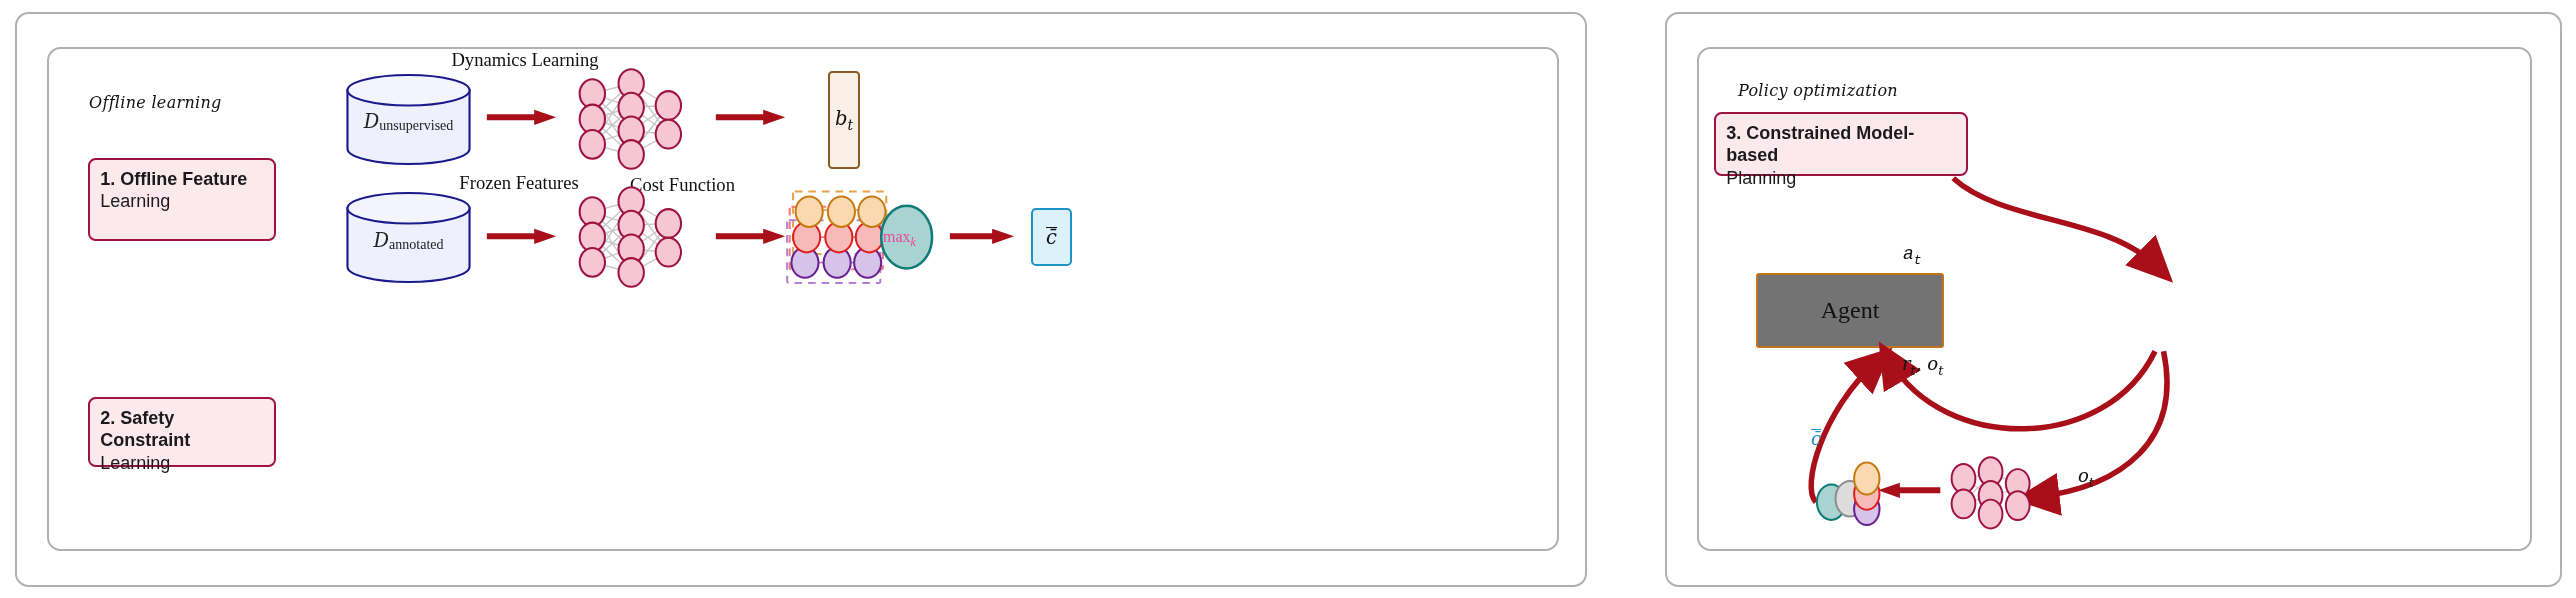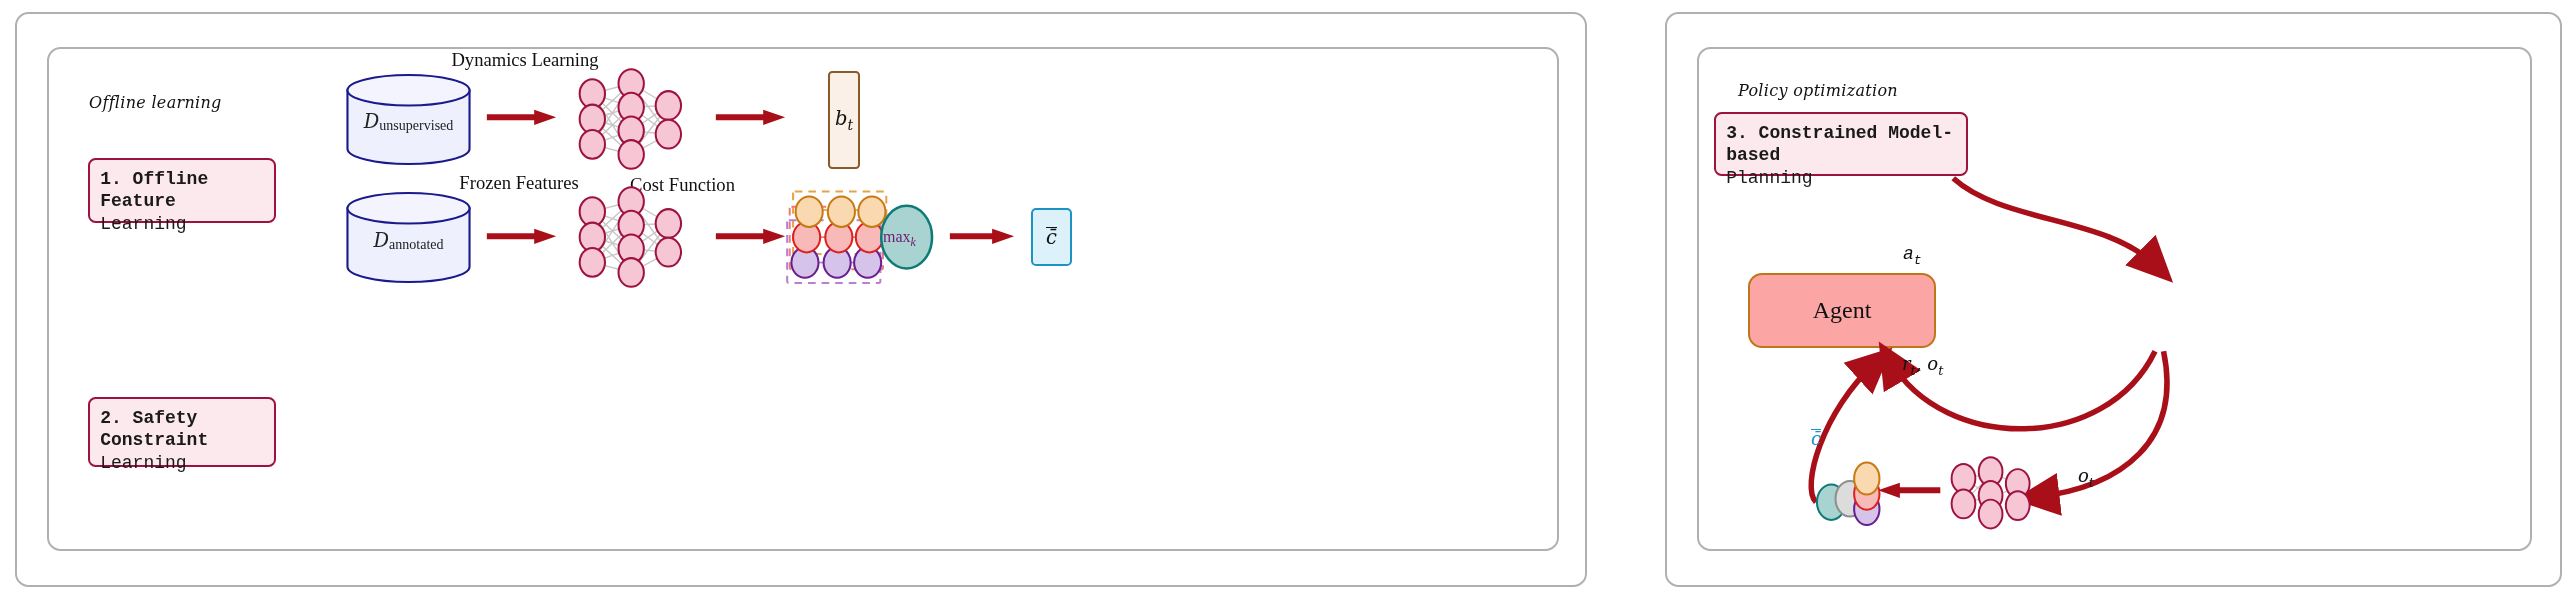--- a/index.html
+++ b/index.html
@@ -43,21 +43,21 @@
   .stage-box {
     position: absolute;
     background: #fbe9ee;
     border: 2.1px solid #9e1240;
     border-radius: 7.6px;
     box-sizing: border-box;
     padding: 7.6px 10.2px 8.5px 10.2px;
     font-size: 18px;
     line-height: 1.25;
     color: #1a1a1a;
-    font-family: Liberation Mono, monospace;
+    font-family: Liberation Sans, sans-serif;
   }
   .stage-box b { font-weight: 700; }
   
   .section-title {
     position: absolute;
     font-size: 18.6px;
     color: #111;
     white-space: nowrap;
     font-family: "Liberation Serif", "DejaVu Serif", serif;
   }
@@ -106,28 +106,29 @@
     border-radius: 5.1px;
     box-sizing: border-box;
     display: flex; align-items: center; justify-content: center;
     font-family: "DejaVu Serif", serif;
     font-style: italic;
     font-size: 19.5px;
     color: #111;
   }
   .agent-box {
     position: absolute;
-    background: #fca5a5;
+    background: #737373;
     border: 2.5px solid #c1751b;
-    border-radius: 14px;
+    border-radius: 3px;
     box-sizing: border-box;
     display: flex; align-items: center; justify-content: center;
     font-size: 24px;
     color: #111;
     font-family: "Liberation Serif", "DejaVu Serif", serif;
+    margin-left: 8px;
   }
   .env-box {
     position: absolute;
     background: #ddf8dd;
     border: 2.5px solid #18b418;
     border-radius: 6.8px;
     box-sizing: border-box;
     display: flex; align-items: center; justify-content: center;
     font-size: 24px;
     color: #111;
@@ -144,35 +145,35 @@
   }
   .mlabel.teal { color: #1b93c4; }
   .mlabel sub { font-size: 0.72em; font-style: italic; }
   .overline { border-top: 1.4px solid currentColor; padding-top: 0px; display:inline-block; line-height:1; }
   
   .cost-cluster { position: absolute; }
   .cost-cluster svg { display:block; overflow: visible; }
   .maxk-label {
     position:absolute;
     font-family: "Liberation Serif","DejaVu Serif",serif;
-    font-size: 16px; color:#701a75; white-space: nowrap;
+    font-size: 16px; color:#ec4899; white-space: nowrap;
   }
   .maxk-label sub { font-size:0.74em; font-style: italic; }
 </style>
 </head>
 <body>
 
 <div class="stage">
 
   <div class="outer-frame" style="left:15.3px; top:12px; width:1572px; height:575px;"></div>
   <div class="inner-frame" style="left:47px; top:47px; width:1512px; height:504px;"></div>
 
   <div class="panel-caption" style="left:89px; top:81px;margin-top:12px;">Offline learning</div>
 
-  <div class="stage-box" style="left:88px; top:158px; width:188px; height:65px;">
+  <div class="stage-box" style="left:88px; top:158px; width:188px; height:83px;">
     <div>
       <b>1. Offline Feature</b><br>
       <span>Learning</span>
     </div>
   </div>
 
   <div class="stage-box" style="left:88px; top:397px; width:188px; height:70px;">
     <div>
       <b>2. Safety Constraint</b><br>
       <span>Learning</span>

